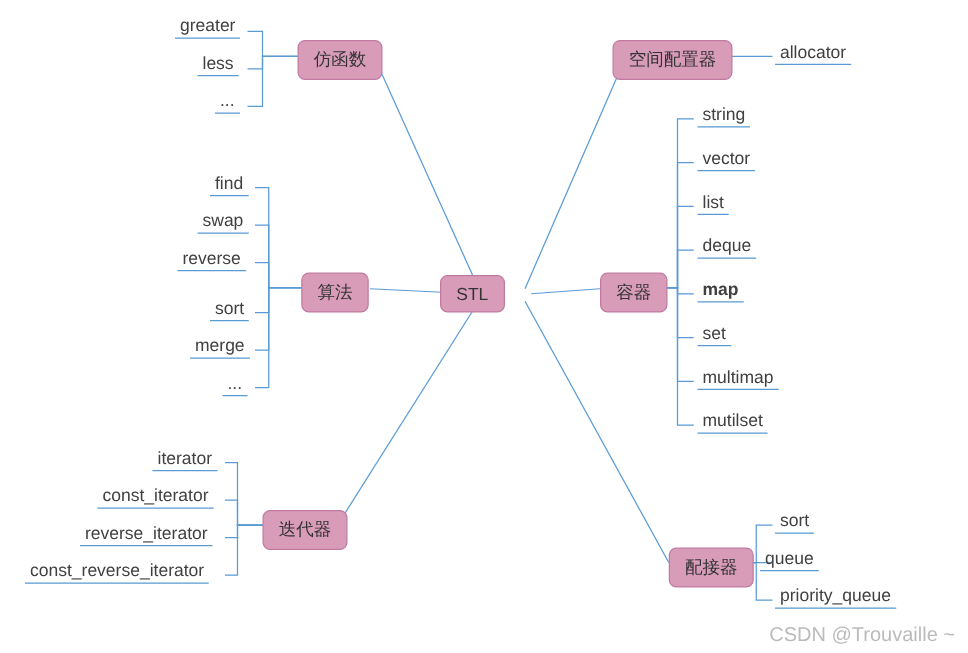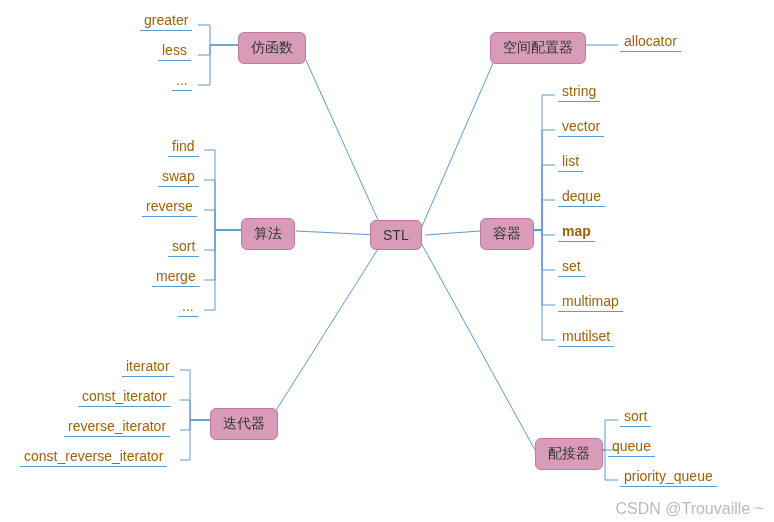--- a/index.html
+++ b/index.html
@@ -17,21 +17,21 @@
     background: #d89cb9;
     border: 1px solid #c07aa1;
     border-radius: 6px;
     padding: 6px 12px;
     color: #333;
     text-align: left;
     white-space: nowrap;
   }
   .leaf {
     position: absolute;
-    color: #a16207;
+    color: #404040;
     border-bottom: 1px solid #5a9bd5;
     padding: 0 4px 2px 4px;
     white-space: nowrap;
     font-size: 14px;
   }
   svg.lines {
     position: absolute;
     top: 0; left: 0;
     width: 774px;
     height: 522px;
@@ -77,21 +77,21 @@
     <path d="M 525 230 L 542 230 L 542 235 L 555 235"></path>
     <path d="M 525 230 L 542 230 L 542 270 L 555 270"></path>
     <path d="M 525 230 L 542 230 L 542 305 L 555 305"></path>
     <path d="M 525 230 L 542 230 L 542 340 L 555 340"></path>
     <path d="M 590 450 L 605 450 L 605 420 L 618 420"></path>
     <path d="M 590 450 L 605 450 L 605 450 L 618 450"></path>
     <path d="M 590 450 L 605 450 L 605 480 L 618 480"></path>
   </g>
 </svg>
 
-<div class="node" style="left:370px; top:220px;">STL</div>
+<div class="node" style="left:352px; top:220px;">STL</div>
 
 <div class="node" style="left:238px; top:32px;">仿函数</div>
 <div class="leaf" style="left:140px; top:12px;">greater</div>
 <div class="leaf" style="left:158px; top:42px;">less</div>
 <div class="leaf" style="left:172px; top:72px;">...</div>
 
 <div class="node" style="left:241px; top:218px;">算法</div>
 <div class="leaf" style="left:168px; top:138px;">find</div>
 <div class="leaf" style="left:158px; top:168px;">swap</div>
 <div class="leaf" style="left:142px; top:198px;">reverse</div>

